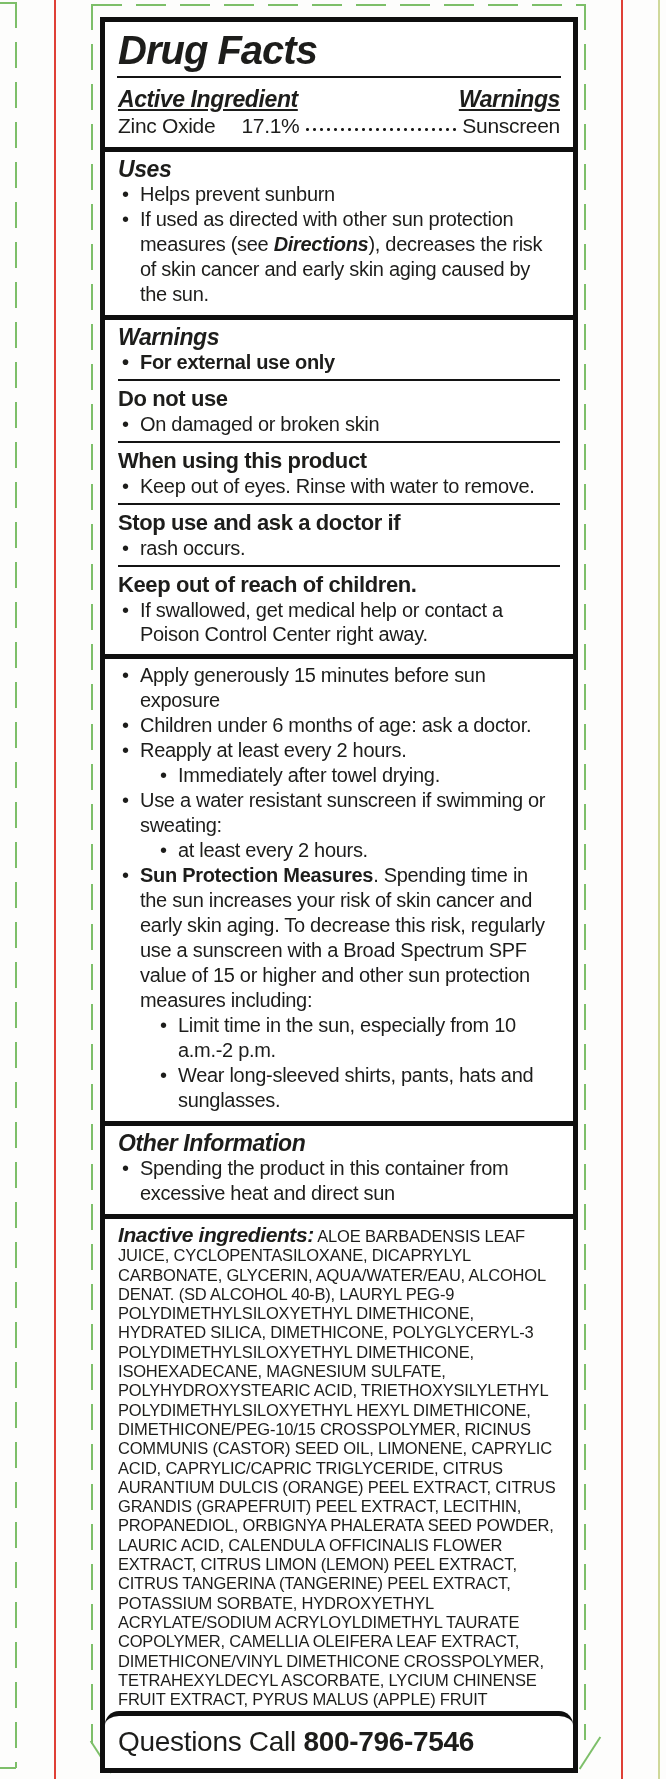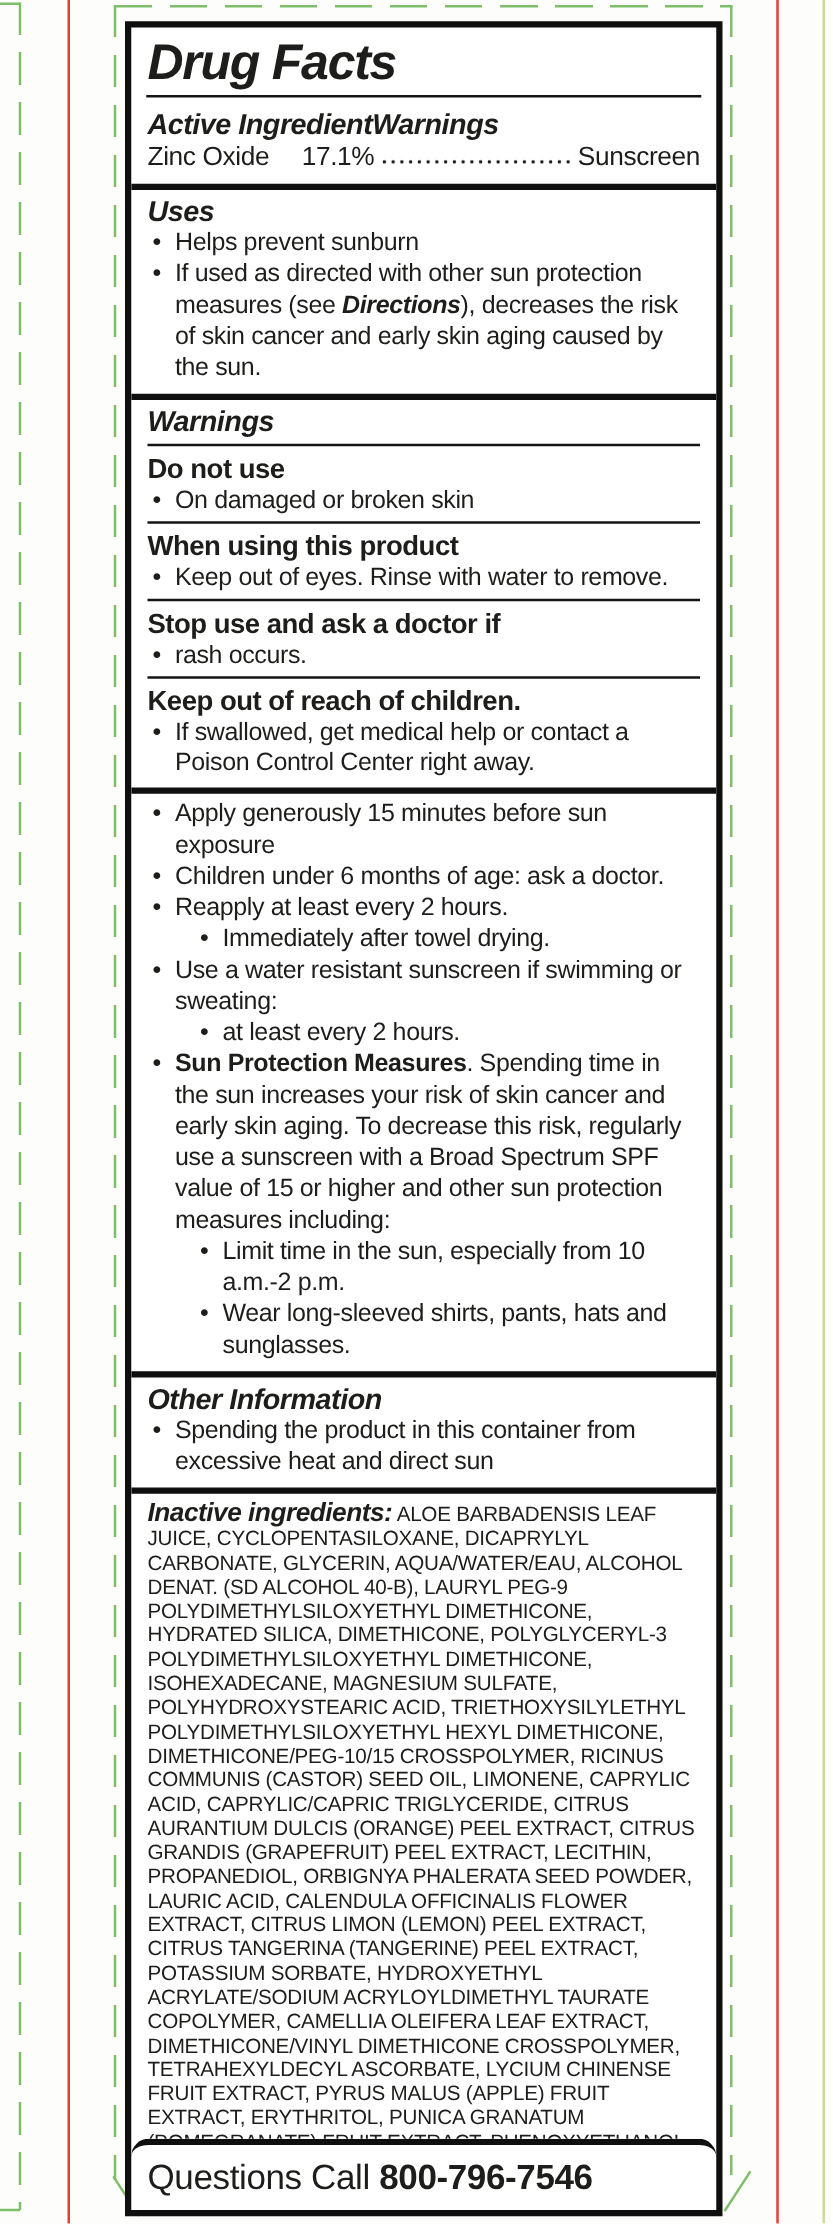--- a/index.html
+++ b/index.html
@@ -39,21 +39,21 @@
   .b    { font-weight:bold; }
 
   .body-txt { font-size:20px; line-height:25px; letter-spacing:-0.3px; }
   .warn-txt { font-size:20px; line-height:24px; letter-spacing:-0.3px; }
 
   .bullet { position:relative; padding-left:22px; }
   .bullet::before { content:"\2022"; position:absolute; left:4px; }
   .bullet2 { margin-left:38px; }
 
   
-  .ai-head { display:flex; margin-top:2px; }
+  .ai-head { display:flex; justify-content:space-between; margin-top:2px;text-decoration:underline; }
   .ai-row  { display:flex; align-items:center; font-size:21px; line-height:27px; letter-spacing:-0.3px; }
   .ai-strength { margin-left:26px; }
   .dots { flex:1 1 auto; align-self:stretch; margin:0 5px;
     background-image:radial-gradient(circle,#1d1d1b 1.3px,transparent 1.6px);
     background-size:7px 7px; background-repeat:repeat-x; background-position:0 68%; }
 
   .sec-inactive { flex:1 1 auto; overflow:hidden; padding-top:6px; }
   .inactive-txt { font-size:16.5px; line-height:19.3px; letter-spacing:-0.2px; }
   .inactive-head { font-size:21px; font-weight:bold; font-style:italic; letter-spacing:-0.4px; }
 
@@ -97,20 +97,21 @@
     </div>
 
     <div class="sec thick body-txt">
       <div class="h-bi">Uses</div>
       <div class="bullet">Helps prevent sunburn</div>
       <div class="bullet"><span>If used as directed with other sun protection measures (see </span><span class="bi">Directions</span><span>), decreases the risk of skin cancer and early skin aging caused by the sun.</span></div>
     </div>
 
     <div class="sec thick warn-txt">
       <div class="h-bi">Warnings</div>
+      <div class="bullet b">For external use only</div>
       <div class="rule-in"></div>
       <div class="h-b">Do not use</div>
       <div class="bullet">On damaged or broken skin</div>
       <div class="rule-in"></div>
       <div class="h-b">When using this product</div>
       <div class="bullet">Keep out of eyes. Rinse with water to remove.</div>
       <div class="rule-in"></div>
       <div class="h-b">Stop use and ask a doctor if</div>
       <div class="bullet">rash occurs.</div>
       <div class="rule-in"></div>

